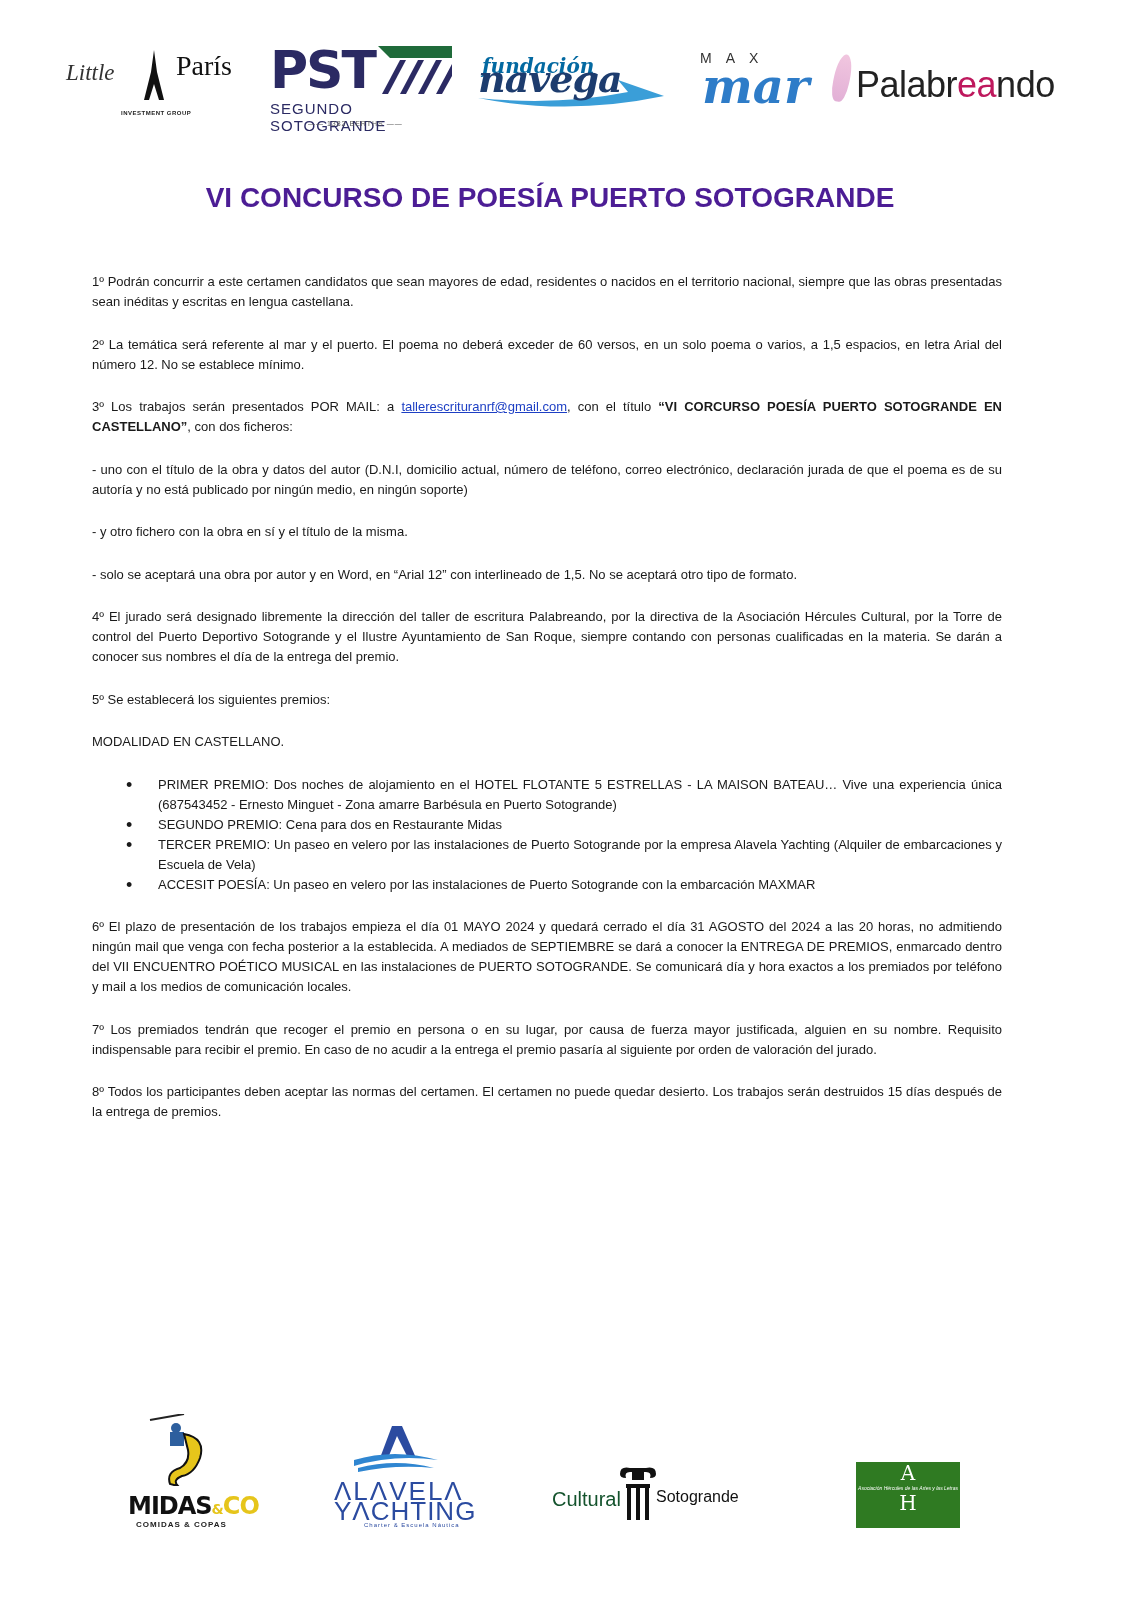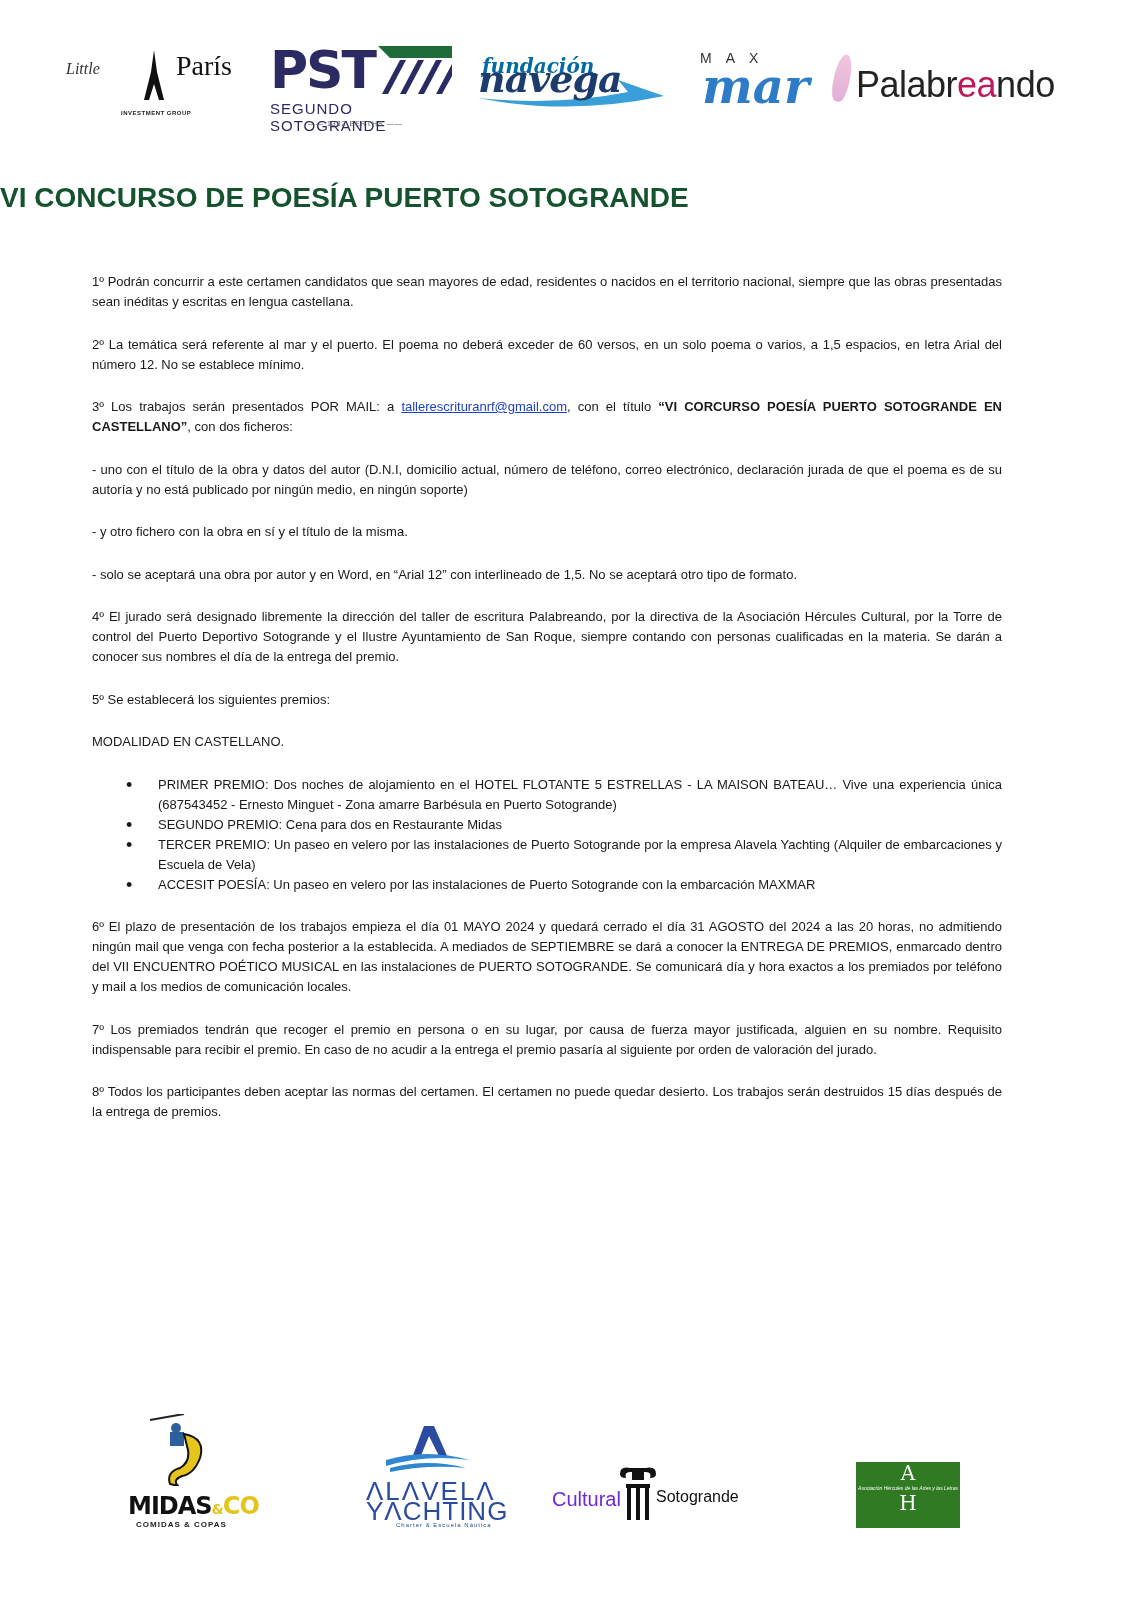--- a/index.html
+++ b/index.html
@@ -1,50 +1,50 @@
 <!DOCTYPE html>
 <html><head>
 <meta charset="utf-8">
 <style>
   html,body{margin:0;padding:0;background:#ffffff;}
   body{width:1130px;height:1600px;position:relative;overflow:hidden;font-family:"Liberation Sans",sans-serif;color:#111;}
   .abs{position:absolute;}
   
   .logo{position:absolute;}
-  .lp-little{position:absolute;left:0;top:18px;font-family:"Liberation Serif",serif;font-style:italic;font-size:16px;color:#333;}
+  .lp-little{position:absolute;left:0;top:18px;font-family:"Liberation Serif",serif;font-style:italic;font-size:23px;color:#333;}
   .lp-paris{position:absolute;left:110px;top:8px;font-family:"Liberation Serif",serif;font-size:28px;color:#111;}
   .lp-sub{position:absolute;left:55px;top:68px;font-size:6px;letter-spacing:.5px;color:#222;font-weight:bold;}
   .pst-big{position:absolute;left:0;top:0;font-family:"DejaVu Sans",sans-serif;font-weight:bold;font-size:52px;letter-spacing:-2px;color:#2b2a63;line-height:52px;}
   .pst-name{position:absolute;left:0;top:56px;font-size:15px;letter-spacing:1px;color:#2b2a63;}
   .pst-berths{position:absolute;left:38px;top:76px;font-size:7px;letter-spacing:1px;color:#555;}
   .nav-fund{position:absolute;left:4px;top:12px;font-family:"DejaVu Serif",serif;font-style:italic;font-weight:bold;font-size:20px;color:#0369a1;}
   .nav-navega{position:absolute;left:0;top:14px;font-family:"DejaVu Serif",serif;font-style:italic;font-weight:bold;font-size:38px;color:#1d3c6e;letter-spacing:-1px;}
   .max-small{position:absolute;left:0;top:0;font-size:14px;letter-spacing:14px;color:#333;margin-left:20px;}
   .max-mar{position:absolute;left:22px;top:8px;font-family:"DejaVu Serif",serif;font-style:italic;font-weight:bold;font-size:48px;color:#2e7cc8;}
   .pal-text{position:absolute;left:22px;top:12px;font-size:36px;color:#222;letter-spacing:-.5px;}
   .pal-text .ea{color:#be185d;}
   .feather{position:absolute;left:0;top:2px;width:16px;height:48px;border-radius:50% 50% 40% 40%;background:linear-gradient(#f1c6df,#e2b0d6);transform:rotate(12deg);}
   
-  .title{position:absolute;left:0;width:1100px;top:182px;font-weight:bold;font-size:28px;color:#14532d;}
+  .title{position:absolute;left:0;width:1100px;top:182px;text-align:center;font-weight:bold;font-size:28px;color:#4c1d95;}
   
   .content{position:absolute;left:92px;top:272px;width:910px;font-size:13px;line-height:20px;color:#1a1a1a;}
   .content p{margin:0 0 22.5px 0;text-align:justify;}
   .content a{color:#1d3fc4;text-decoration:underline;}
   .content b{font-weight:bold;}
   .prize-list{margin:0 0 22.5px 0;padding:0;list-style:none;}
   .prize-list li{position:relative;padding-left:66px;text-align:justify;}
   .prize-list li::before{content:"•";position:absolute;left:34px;top:0;font-size:18px;}
   
   .midas-word{position:absolute;left:0;top:0;font-family:"DejaVu Sans",sans-serif;font-weight:bold;font-size:24px;letter-spacing:-1px;color:#111;}
   .midas-word .co{color:#e6c51b;}
   .midas-sub{position:absolute;left:8px;top:30px;font-size:8px;letter-spacing:1px;color:#222;font-weight:bold;}
   .alavela-w1{position:absolute;left:0;top:0;font-size:26px;letter-spacing:2px;color:#2b4ba0;}
   .alavela-w2{position:absolute;left:0;top:22px;font-size:26px;letter-spacing:1px;color:#2b4ba0;}
   .alavela-sub{position:absolute;left:30px;top:50px;font-size:6px;color:#2b4ba0;letter-spacing:1px;}
-  .cult-l{position:absolute;left:0;top:22px;font-size:20px;color:#6d28d9;}
+  .cult-l{position:absolute;left:0;top:22px;font-size:20px;color:#14532d;}
   .cult-r{position:absolute;left:104px;top:22px;font-size:16px;color:#111;}
   .asoc{position:absolute;left:856px;top:1462px;width:104px;height:66px;background:#2f7a22;color:#fff;text-align:center;}
   .asoc .a1{font-family:"DejaVu Serif",serif;font-size:20px;line-height:22px;}
   .asoc .a2{font-size:5px;line-height:8px;font-style:italic;}
   .asoc .a3{font-family:"DejaVu Serif",serif;font-size:20px;line-height:22px;}
 </style>
 </head>
 <body>
 
 <div class="logo" style="left:66px;top:42px;width:180px;height:80px;">
@@ -115,21 +115,21 @@
   <svg class="abs" style="left:20px;top:0;" width="70" height="72" viewBox="0 0 70 72">
     <line x1="2" y1="6" x2="36" y2="0" stroke="#222" stroke-width="2"></line>
     <circle cx="28" cy="14" r="5" fill="#2d5f9e"></circle>
     <rect x="22" y="18" width="14" height="14" fill="#2d5f9e"></rect>
     <path d="M36 20 Q58 24 52 44 Q46 60 34 62 Q24 66 30 72 L22 70 Q18 58 32 54 Q42 48 40 36Z" fill="#e6c51b" stroke="#111" stroke-width="2"></path>
   </svg>
   <span class="midas-word" style="top:78px;"><span>MIDAS</span><span class="co" style="font-size:14px;">&amp;</span><span class="co">CO</span></span>
   <span class="midas-sub" style="top:106px;">COMIDAS &amp; COPAS</span>
 </div>
 
-<div class="logo" style="left:334px;top:1426px;width:130px;height:102px;margin-left:32px;">
+<div class="logo" style="left:334px;top:1426px;width:130px;height:102px;">
   <svg class="abs" style="left:20px;top:0;" width="84" height="46" viewBox="0 0 84 46">
     <polygon points="38,0 48,0 62,32 54,32 43,10 34,32 26,32" fill="#2b4ba0"></polygon>
     <path d="M0 34 Q40 22 84 34 Q40 28 0 40Z" fill="#2f86d1"></path>
     <path d="M4 42 Q42 32 80 42 Q42 38 4 46Z" fill="#2f86d1"></path>
   </svg>
   <span class="alavela-w1" style="top:50px;">ΛLΛVELΛ</span>
   <span class="alavela-w2" style="top:70px;">YΛCHTING</span>
   <span class="alavela-sub" style="top:96px;">Charter &amp; Escuela Náutica</span>
 </div>
 

